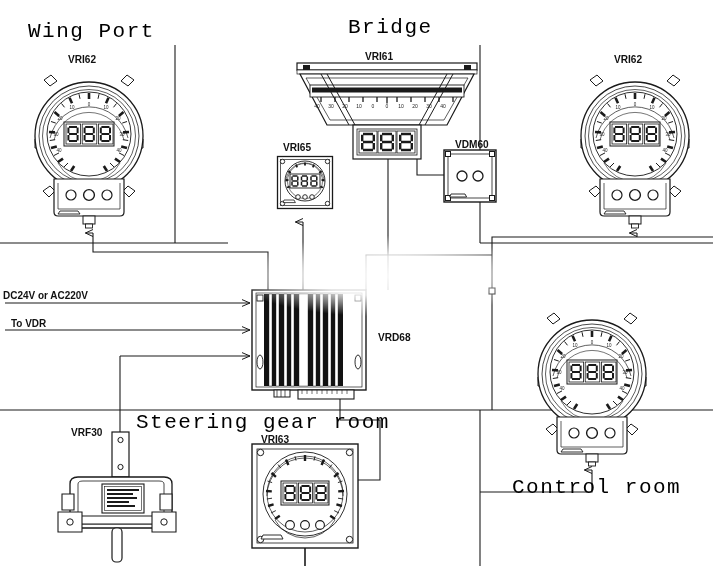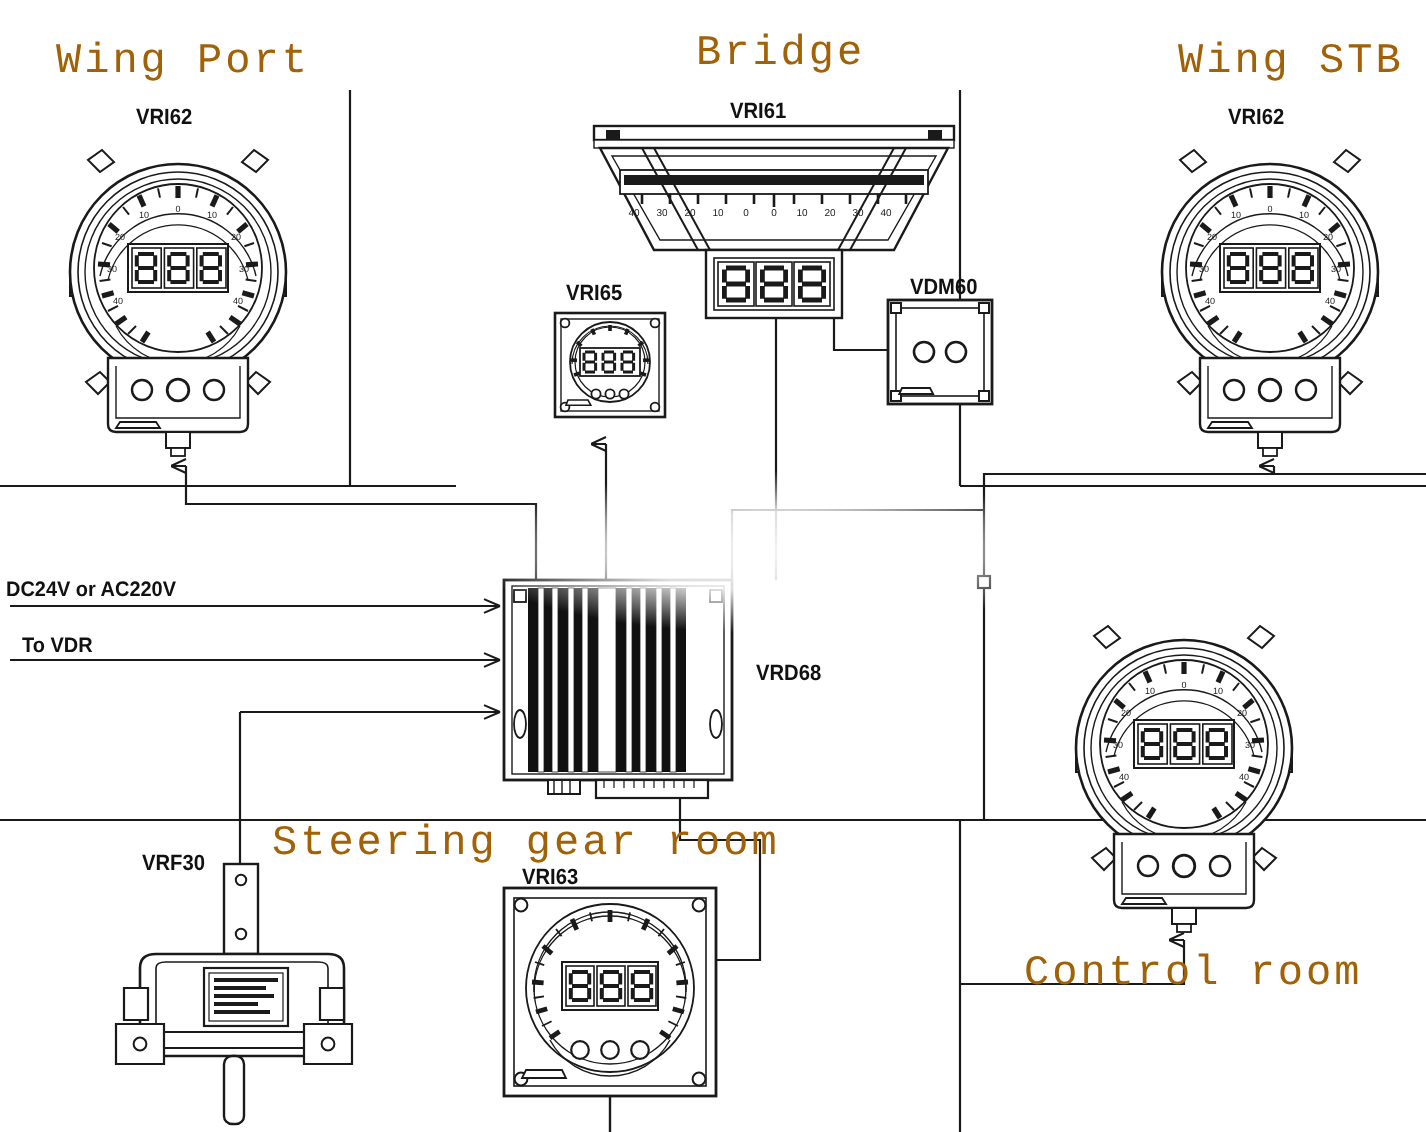--- a/index.html
+++ b/index.html
@@ -9,21 +9,21 @@
     width:713px;height:566px;overflow:hidden;position:relative;
     -webkit-font-smoothing:none;
   }
   #stage{position:absolute;left:0;top:0;width:713px;height:566px;background:#fff;}
   #stage svg{position:absolute;left:0;top:0;}
 
   .zone-title{
     position:absolute;
     font-family:"Liberation Mono", monospace;
     font-size:21px;
-    color:#a16207;
+    color:#000000;
     letter-spacing:1.5px;
     white-space:nowrap;
     font-weight:400;
   }
   .part-label{
     position:absolute;
     font-family:"Liberation Sans", sans-serif;
     font-size:11px;
     color:#111;
     white-space:nowrap;
@@ -477,21 +477,20 @@
     </g>
     <g>
       <use href="#roundGauge" x="535" y="298"></use>
     </g>
   </svg>
 
   <div class="wm-glow" style="left:236px;top:236px;width:300px;height:80px;"></div>
 
   <div class="zone-title" style="left:28px;top:20px;">Wing Port</div>
   <div class="zone-title" style="left:348px;top:16px;">Bridge</div>
-  <div class="zone-title" style="left:589px;top:20px;">Wing STB</div>
   <div class="zone-title" style="left:512px;top:476px;">Control room</div>
   <div class="zone-title" style="left:136px;top:411px;">Steering gear room</div>
 
   <div class="part-label" style="left:68px;top:53px;">VRI62</div>
   <div class="part-label" style="left:365px;top:50px;">VRI61</div>
   <div class="part-label" style="left:283px;top:141px;">VRI65</div>
   <div class="part-label" style="left:455px;top:138px;">VDM60</div>
   <div class="part-label" style="left:614px;top:53px;">VRI62</div>
   <div class="part-label" style="left:378px;top:331px;">VRD68</div>
   <div class="part-label" style="left:71px;top:426px;">VRF30</div>

